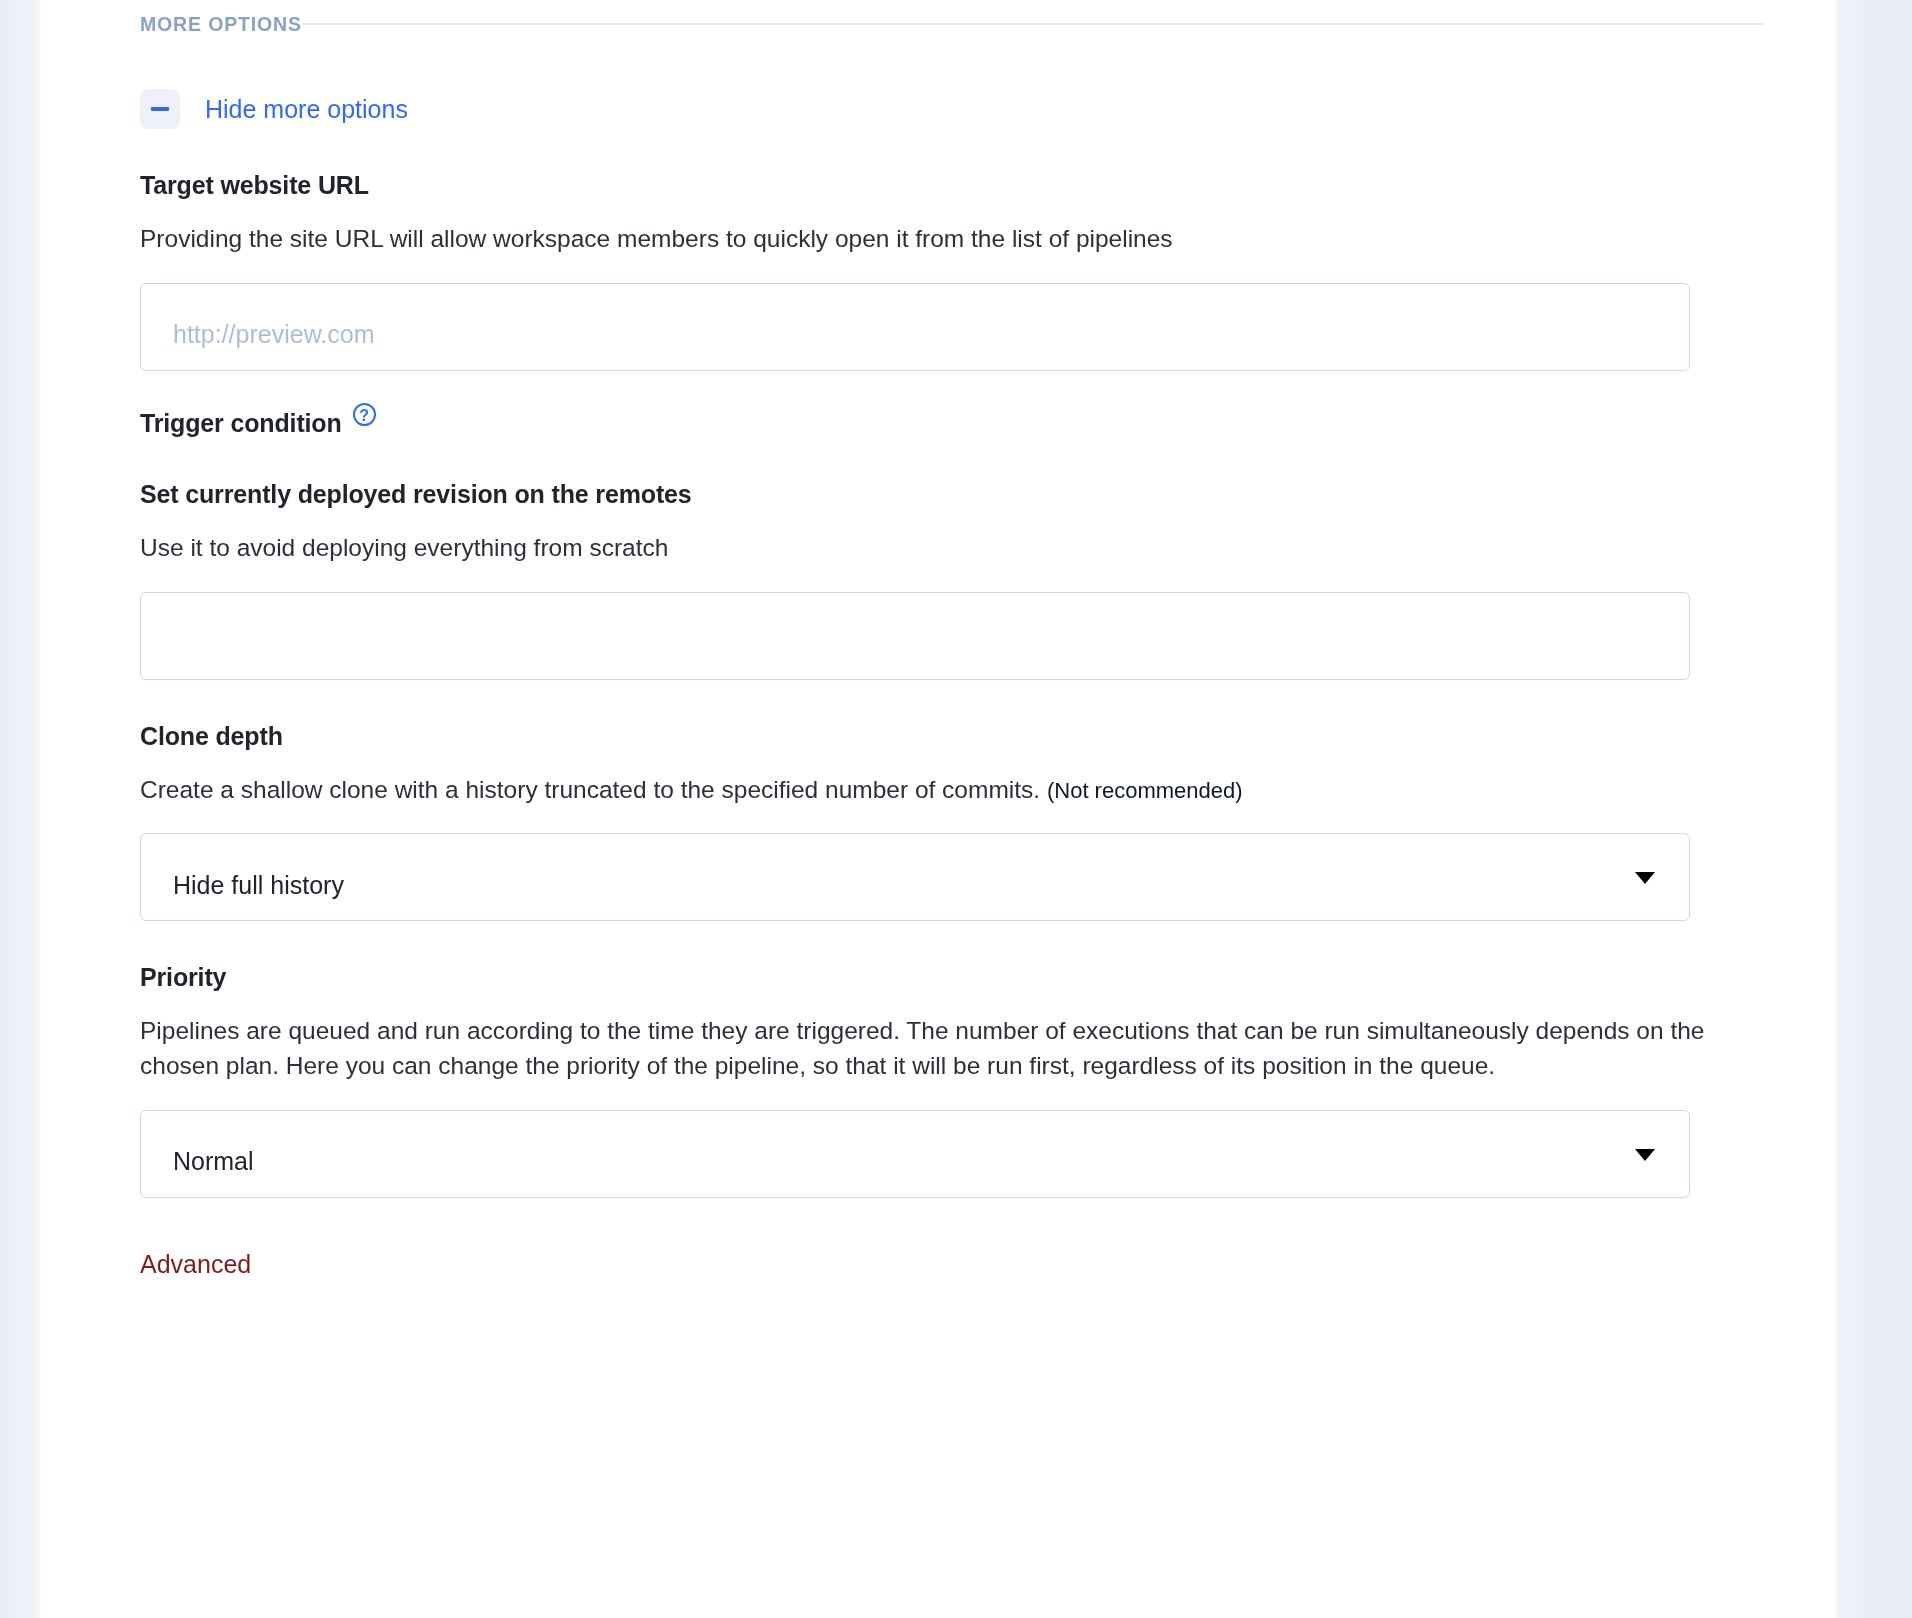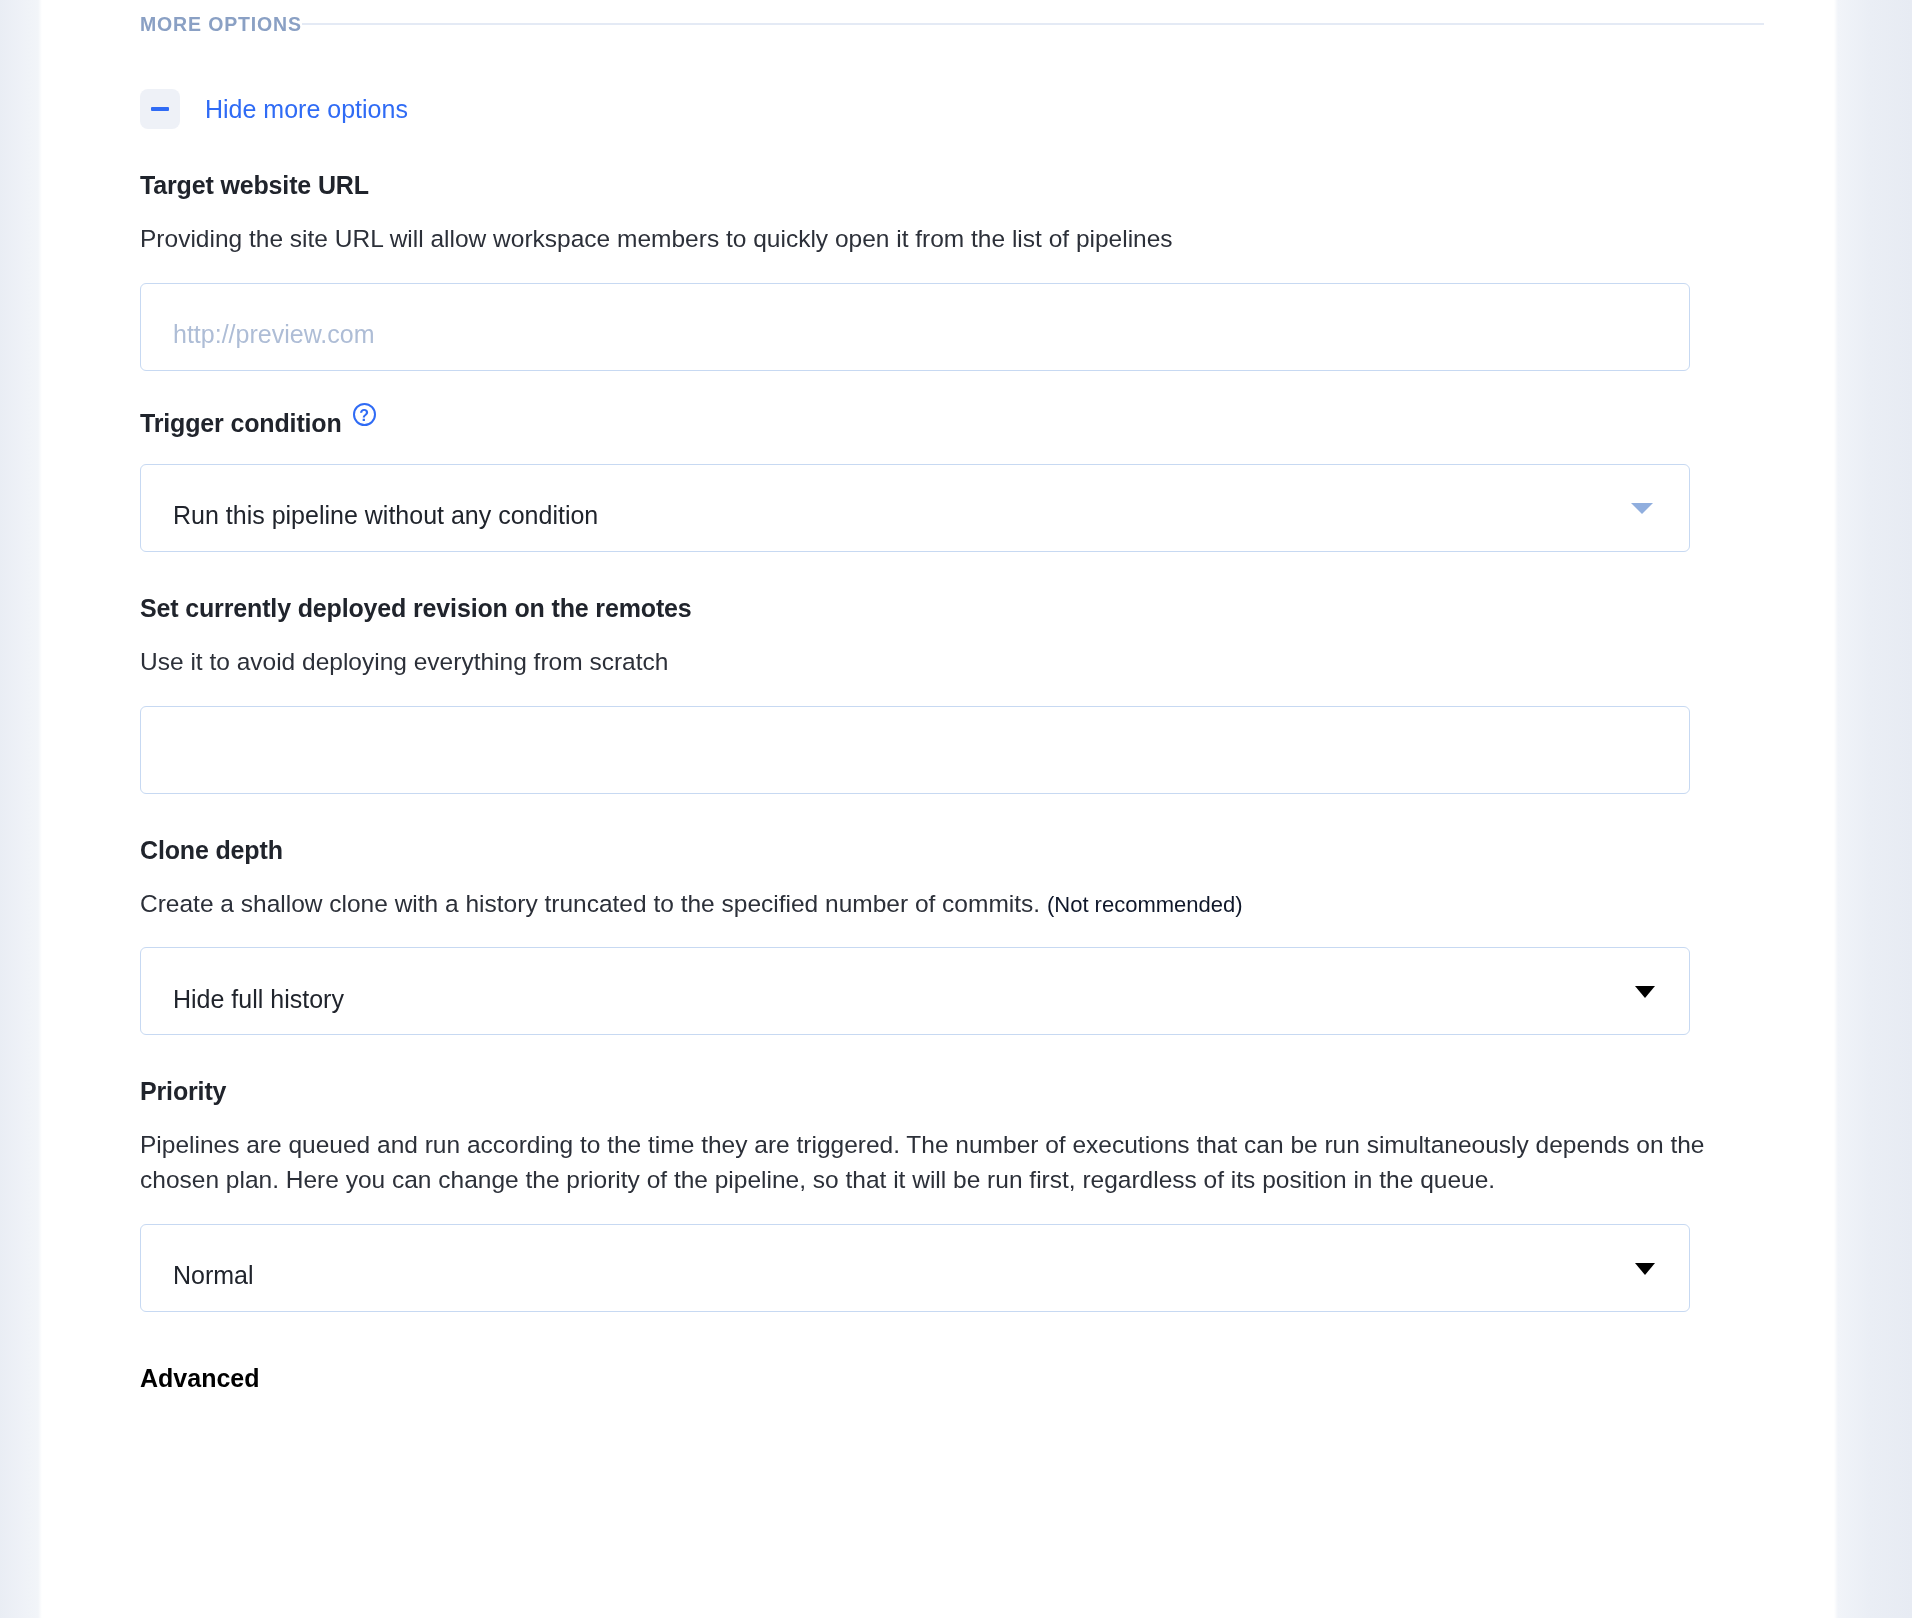--- a/index.html
+++ b/index.html
@@ -182,22 +182,22 @@
     margin-top: -5px;
     width: 0; height: 0;
     border-left: 10px solid transparent;
     border-right: 10px solid transparent;
     border-top: 12px solid #000000;
   }
 
   .advanced-head {
     margin-top: 52px;
     font-size: 25px;
-    font-weight: 700;
-    color: #000000;
+    font-weight: 400;
+    color: #7f1d1d;
   }
 </style>
 </head>
 <body>
 
 <div class="page">
   <div class="card">
     <div class="inner">
 
       <div class="section-head">
@@ -220,24 +220,20 @@
         <div class="control textinput">
           <span class="placeholder">http://preview.com</span>
         </div>
       </div>
 
       <div class="field tight">
         <div class="f-title">
           <span>Trigger condition</span>
           <span class="help-icon">?</span>
         </div>
-        <div class="control selectbox">
-          <span class="value">Run this pipeline without any condition</span>
-          <span class="caret-soft"></span>
-        </div>
       </div>
 
       <div class="field">
         <div class="f-title">
           <span>Set currently deployed revision on the remotes</span>
         </div>
         <div class="f-desc">Use it to avoid deploying everything from scratch</div>
         <div class="control textinput">
           <span class="placeholder"></span>
         </div>

